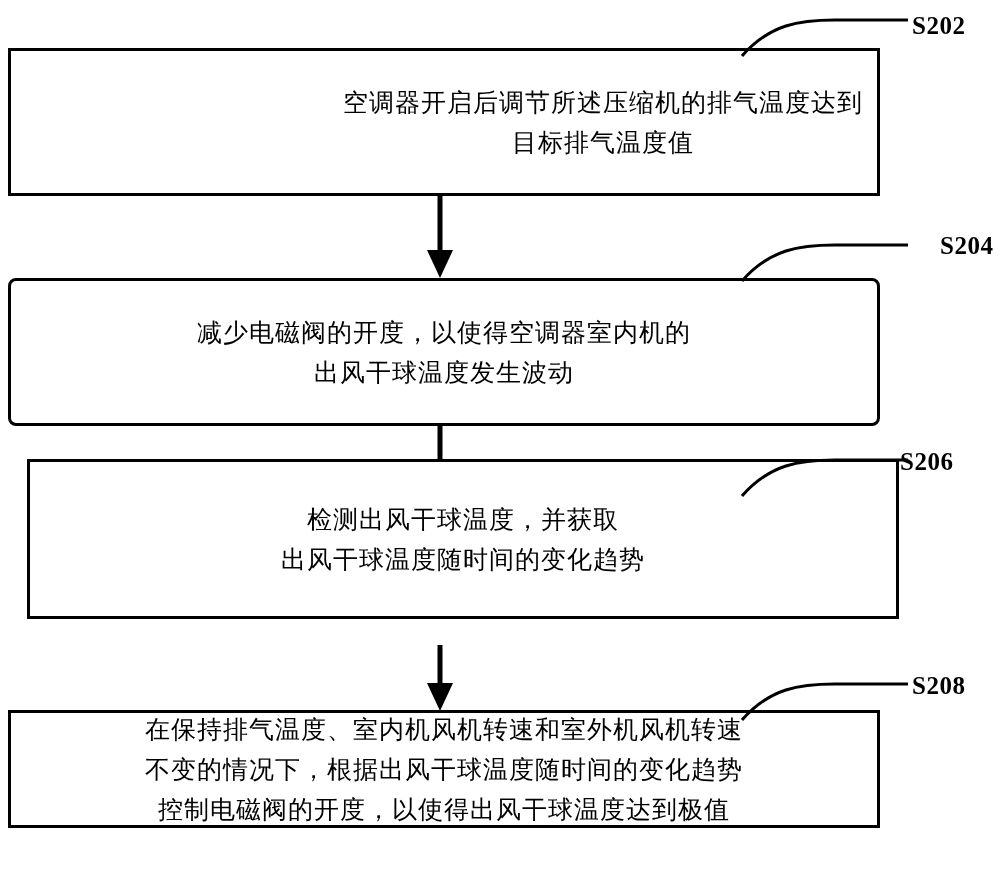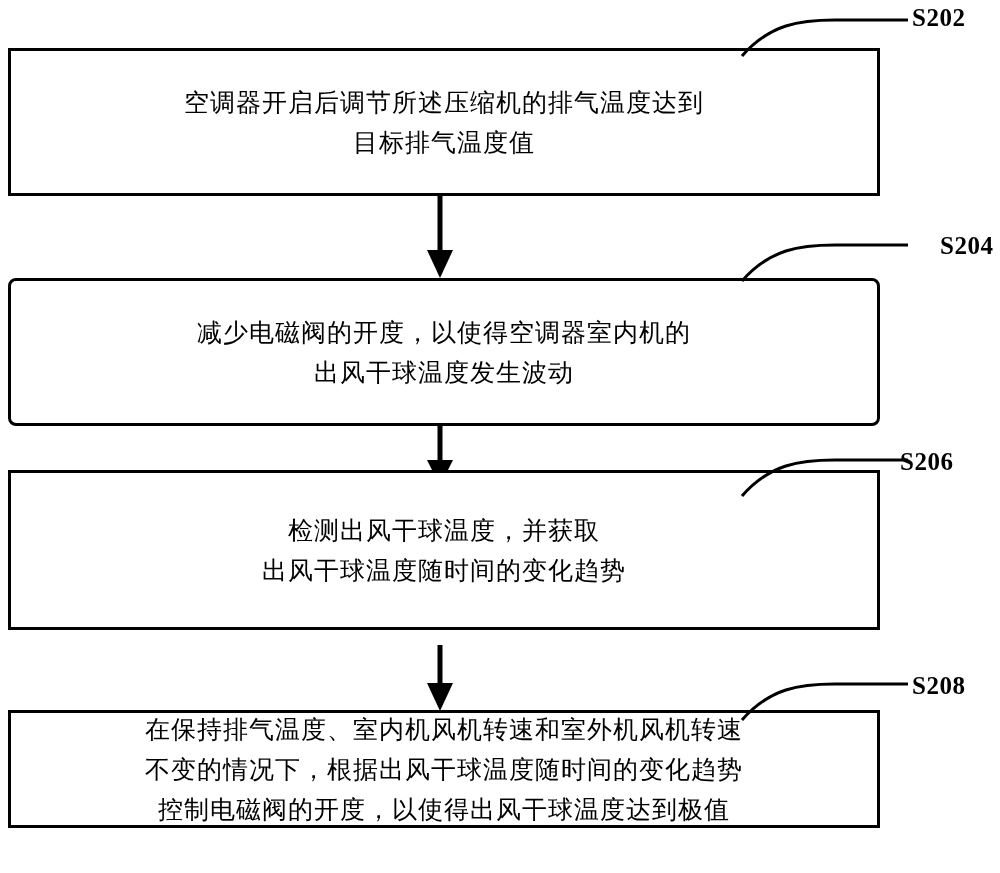--- a/index.html
+++ b/index.html
@@ -49,26 +49,26 @@
   .leader {
     position: absolute;
     pointer-events: none;
   }
   .arrow-svg {
     position: absolute;
     left: 410px;
     pointer-events: none;
   }
   
-  #box-s202 { top: 48px; height: 148px; }
+  #box-s202 { top: 48px; height: 148px; justify-content: flex-end; }
   #box-s204 { top: 278px; height: 148px; border-radius: 8px; }
-  #box-s206 { top: 470px; height: 160px; }
+  #box-s206 { top: 459px; height: 160px; margin-left: 19px; }
   #box-s208 { top: 710px; height: 118px; }
   
-  #label-s202 { top: 4px; left: 912px; }
+  #label-s202 { top: 12px; left: 912px; }
   #label-s204 { top: 232px; left: 940px; }
   #label-s206 { top: 448px; left: 900px; }
   #label-s208 { top: 672px; left: 912px; text-align: right; }
   
   #leader-s202 { top: 18px; left: 740px; }
   #leader-s204 { top: 243px; left: 740px; }
   #leader-s206 { top: 458px; left: 740px; }
   #leader-s208 { top: 682px; left: 740px; }
   
   #arrow-1 { top: 196px; }

